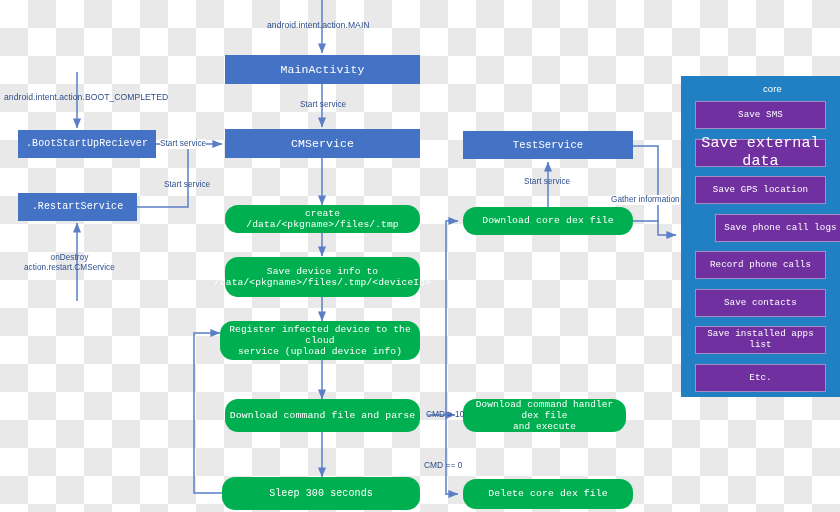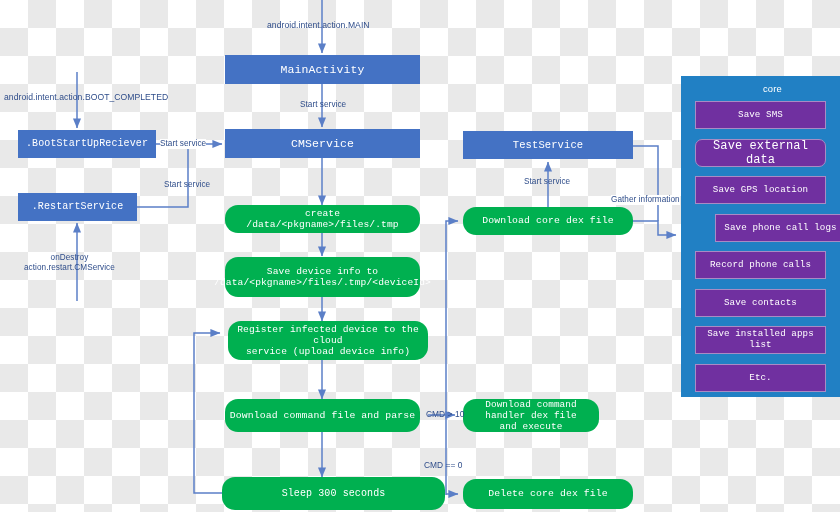--- a/index.html
+++ b/index.html
@@ -130,32 +130,32 @@
 
   <div class="node blue" style="left:463px; top:131px; width:170px; height:28px; font-size:10.5px;">TestService</div>
 
   <div class="node green" style="left:225px; top:205px; width:195px; height:28px; font-size:9.6px;">create /data/&lt;pkgname&gt;/files/.tmp</div>
 
   <div class="node green" style="left:225px; top:257px; width:195px; height:40px; font-size:9.6px; flex-direction:column;">
     <span>Save device info to</span>
     <span>/data/&lt;pkgname&gt;/files/.tmp/&lt;deviceId&gt;</span>
   </div>
 
-  <div class="node green" style="left:220px; top:321px; width:200px; height:39px; font-size:9.6px; flex-direction:column;margin-left:8px;">
+  <div class="node green" style="left:220px; top:321px; width:200px; height:39px; font-size:9.6px; flex-direction:column;">
     <span>Register infected device to the cloud</span>
     <span>service (upload device info)</span>
   </div>
 
   <div class="node green" style="left:225px; top:399px; width:195px; height:33px; font-size:9.8px;">Download command file and parse</div>
 
-  <div class="node green" style="left:222px; top:477px; width:223px; height:33px; font-size:10px;">Sleep 300 seconds</div>
+  <div class="node green" style="left:222px; top:477px; width:198px; height:33px; font-size:10px;">Sleep 300 seconds</div>
 
   <div class="node green" style="left:463px; top:207px; width:170px; height:28px; font-size:9.8px;">Download core dex file</div>
 
-  <div class="node green" style="left:463px; top:399px; width:136px; height:33px; font-size:9.4px; flex-direction:column;">
+  <div class="node green" style="left:463px; top:399px; width:163px; height:33px; font-size:9.4px; flex-direction:column;">
     <span>Download command handler dex file</span>
     <span>and execute</span>
   </div>
 
   <div class="node green" style="left:463px; top:479px; width:170px; height:30px; font-size:9.8px;">Delete core dex file</div>
 
   <div class="edge-label" style="left:267px; top:20px; font-size:8.6px;">android.intent.action.MAIN</div>
 
   <div class="edge-label" style="left:4px; top:92px; font-size:8.6px;">android.intent.action.BOOT_COMPLETED</div>
 
@@ -177,21 +177,21 @@
   <div class="edge-label" style="left:426px; top:410px; font-size:8.4px;">CMD &gt; 10</div>
 
   <div class="edge-label" style="left:424px; top:461px; font-size:8.4px;">CMD == 0</div>
 
   <div class="panel" style="left:681px; top:76px; width:159px; height:321px;">
     <div class="panel-title" style="top:7px; font-size:9.4px;margin-left:12px;">core</div>
   </div>
 
   <div class="node purple" style="left:695px; top:101px; width:131px; height:28px; font-size:9.2px;">Save SMS</div>
 
-  <div class="node purple" style="left:695px; top:139px; width:131px; height:28px; font-size:12px;border-radius:7px;">Save external data</div>
+  <div class="node purple" style="left:695px; top:139px; width:131px; height:28px; font-size:15px;">Save external data</div>
 
   <div class="node purple" style="left:695px; top:176px; width:131px; height:28px; font-size:9.2px;">Save GPS location</div>
 
   <div class="node purple" style="left:715px; top:214px; width:131px; height:28px; font-size:9.2px;">Save phone call logs</div>
 
   <div class="node purple" style="left:695px; top:251px; width:131px; height:28px; font-size:9.2px;">Record phone calls</div>
 
   <div class="node purple" style="left:695px; top:289px; width:131px; height:28px; font-size:9.2px;">Save contacts</div>
 
   <div class="node purple" style="left:695px; top:326px; width:131px; height:28px; font-size:9.2px;">Save installed apps list</div>

